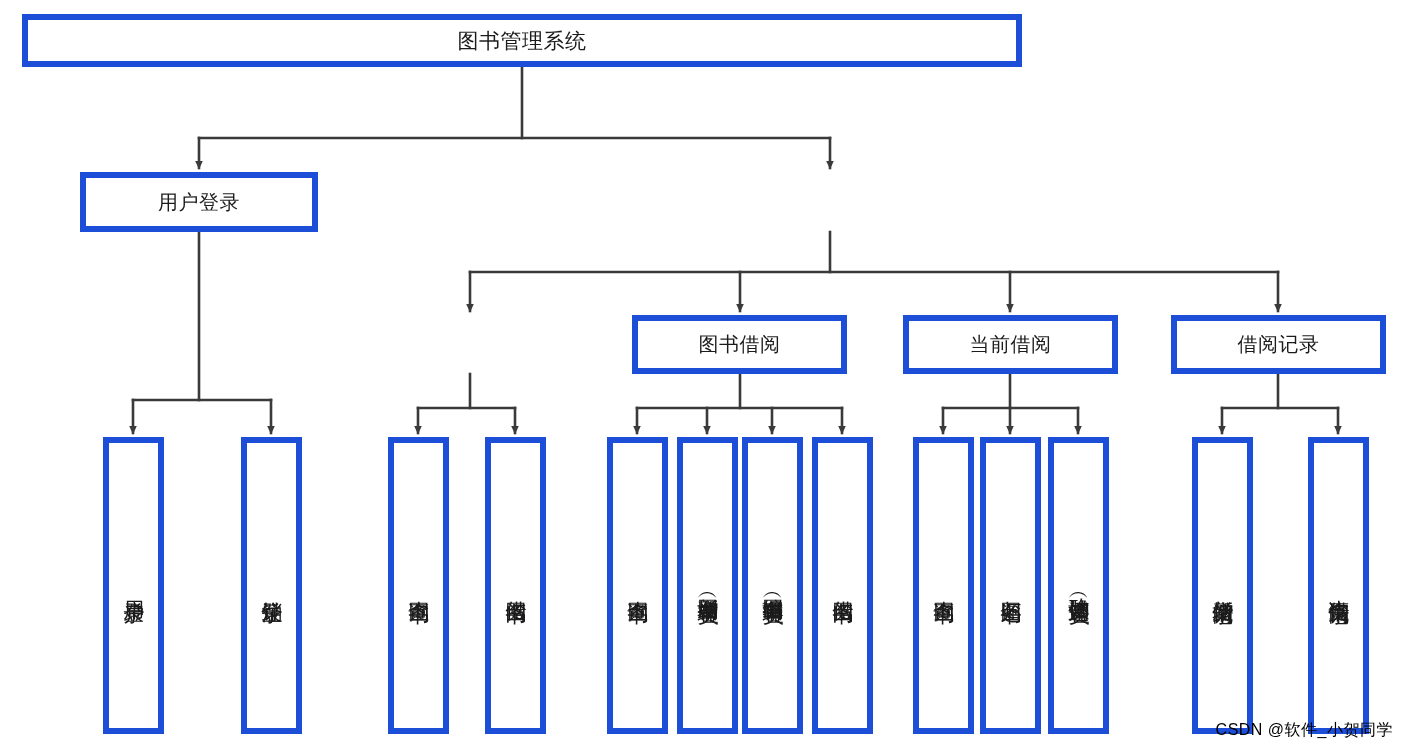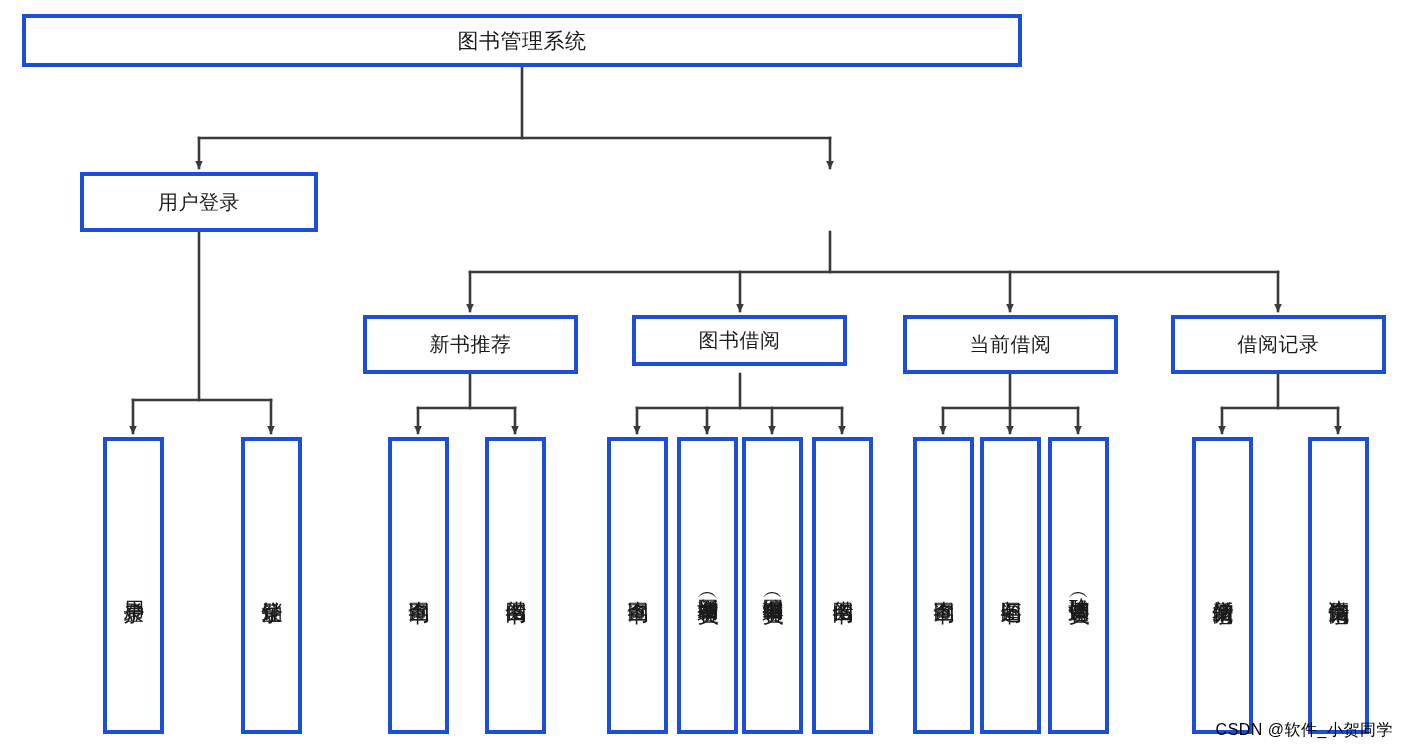--- a/index.html
+++ b/index.html
@@ -23,21 +23,21 @@
     left: 0;
     top: 0;
     width: 1405px;
     height: 747px;
     pointer-events: none;
   }
   .node {
     position: absolute;
     box-sizing: border-box;
     background: #ffffff;
-    border: 4px solid #1d4ed8;
+    border: 6px solid #1d4ed8;
     display: flex;
     align-items: center;
     justify-content: center;
     color: #1b1b1b;
     z-index: 2;
   }
   .node-label {
     display: block;
     text-align: center;
     line-height: 1.22;
@@ -129,24 +129,21 @@
   </svg>
 
   <div class="node level-root" style="left:22px; top:14px; width:1000px; height:53px;">
     <span class="node-label">图书管理系统</span>
   </div>
 
   <div class="node level-2" style="left:80px; top:172px; width:238px; height:60px;">
     <span class="node-label">用户登录</span>
   </div>
 
-  <div class="node level-3" style="left:363px; top:315px; width:215px; height:59px;">
-    <span class="node-label">新书推荐</span>
-  </div>
-  <div class="node level-3" style="left:632px; top:315px; width:215px; height:51px;">
+  <div class="node level-3" style="left:632px; top:315px; width:215px; height:59px;">
     <span class="node-label">图书借阅</span>
   </div>
   <div class="node level-3" style="left:1171px; top:315px; width:215px; height:59px;">
     <span class="node-label">借阅记录</span>
   </div>
   <div class="node level-3" style="left:903px; top:315px; width:215px; height:59px;">
     <span class="node-label">当前借阅</span>
   </div>
 
   <div class="node leaf" style="left:103px; top:437px; width:61px; height:297px;">

